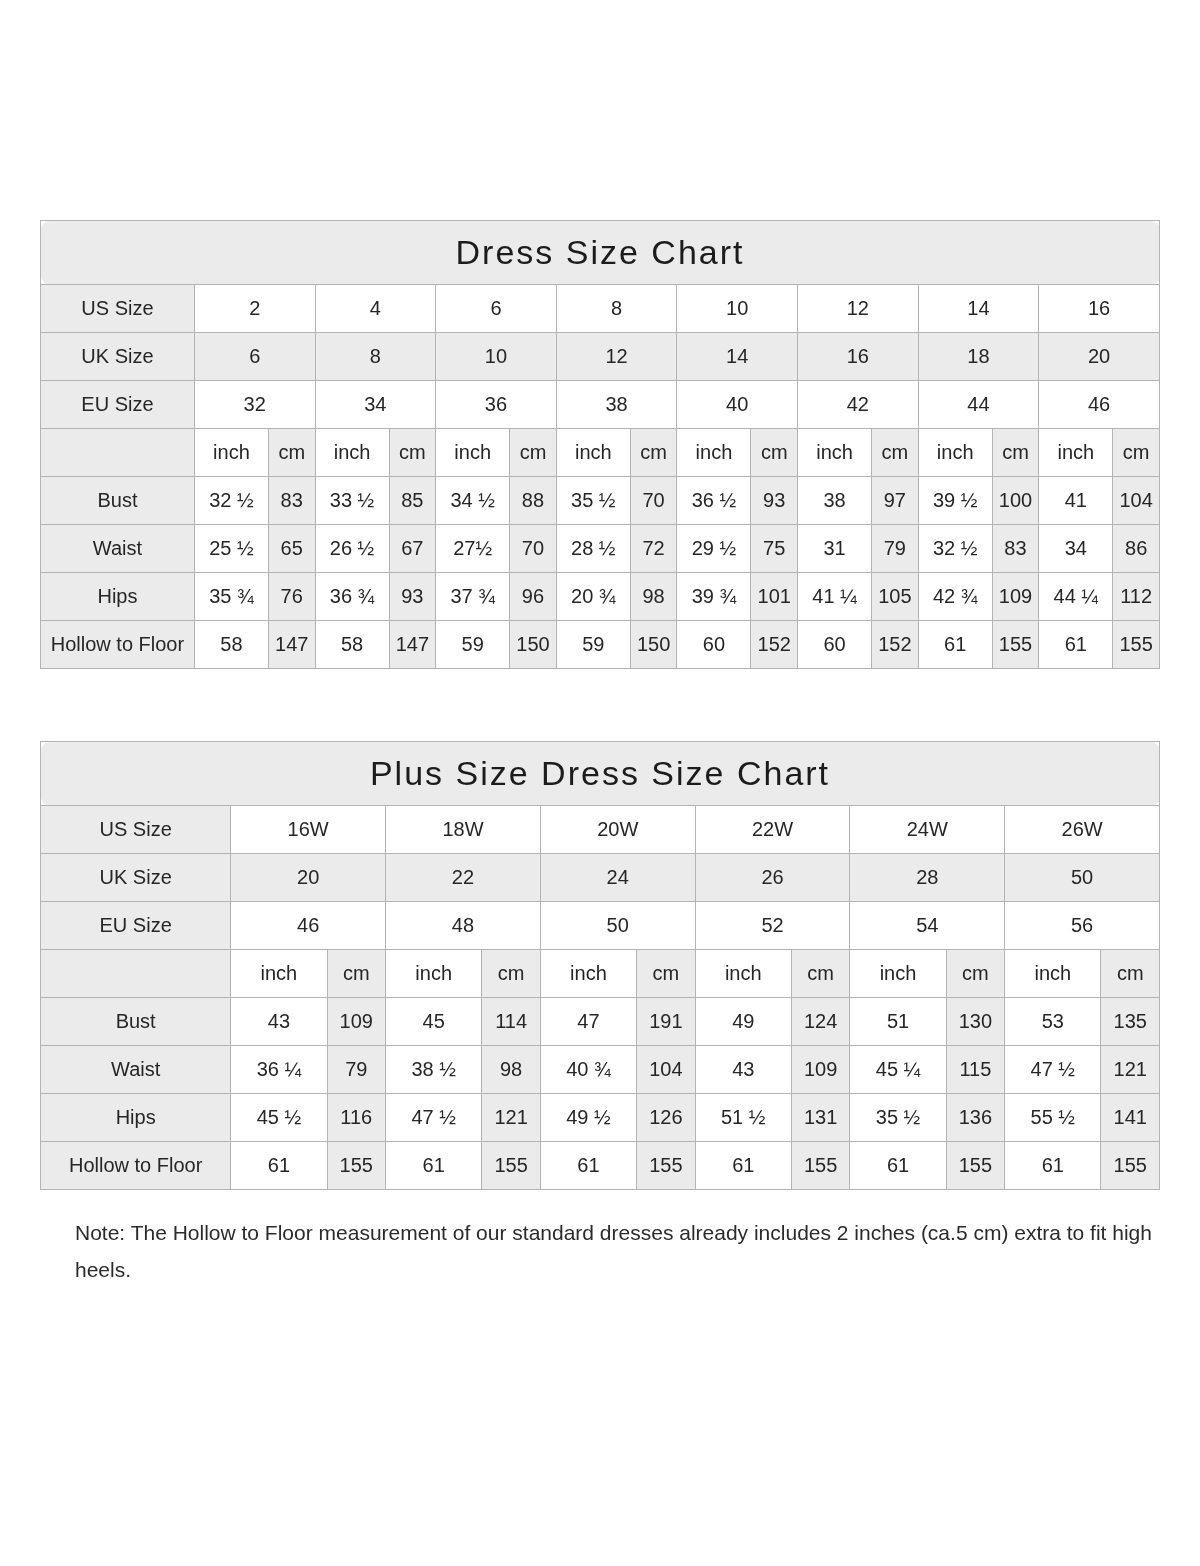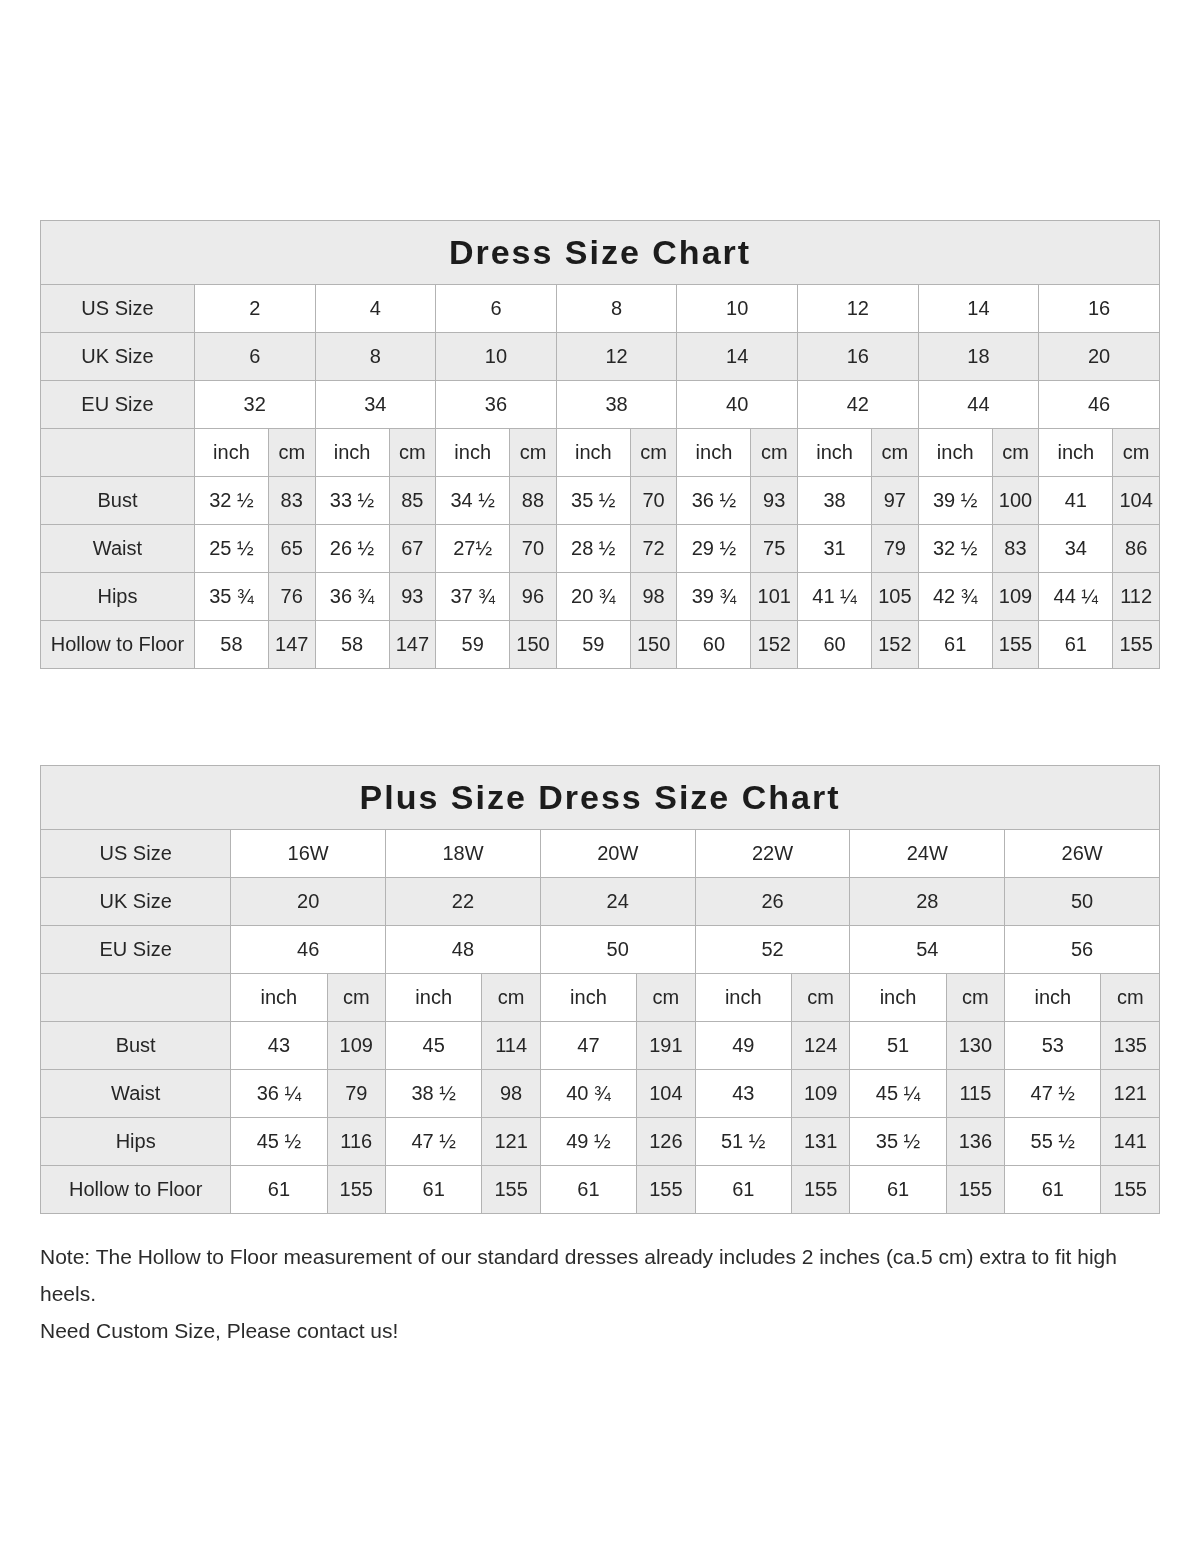--- a/index.html
+++ b/index.html
@@ -29,30 +29,32 @@
     overflow: hidden;
     white-space: nowrap;
   }
   table.size-table td.shaded {
     background: var(--shaded-color, #ebebeb);
   }
   table.size-table td.title-cell {
     height: 64px;
     font-size: 34px;
     letter-spacing: 2px;
-    font-weight: 700;
+    font-weight: 400;
     color: #1c1c1c;
-  }
-  #plus-size-table { margin-top: 96px; }
+    border-radius: 9px;
+  }
+  #plus-size-table { margin-top: 72px; }
   .notes {
     margin-top: 24px;
     width: 1120px;
     font-size: 21px;
     line-height: 37px;
     color: #2b2b2b;
+    margin-left: 35px;
   }
 </style>
 </head>
 <body>
 
 <div class="page">
 
   <table class="size-table" id="standard-size-table">
       <colgroup>
         <col style="width: 13.75%;">
@@ -328,16 +330,15 @@
           <td>61</td>
           <td class="shaded">155</td>
           <td>61</td>
           <td class="shaded">155</td>
         </tr>
       </tbody>
     </table>
 
   <div class="notes">
     <p>Note: The Hollow to Floor measurement of our standard dresses already includes 2 inches (ca.5 cm) extra to fit high heels.</p>
-    <p>Need Custom Size, Please contact us!</p>
   </div>
 
 </div>
 
 </body></html>

